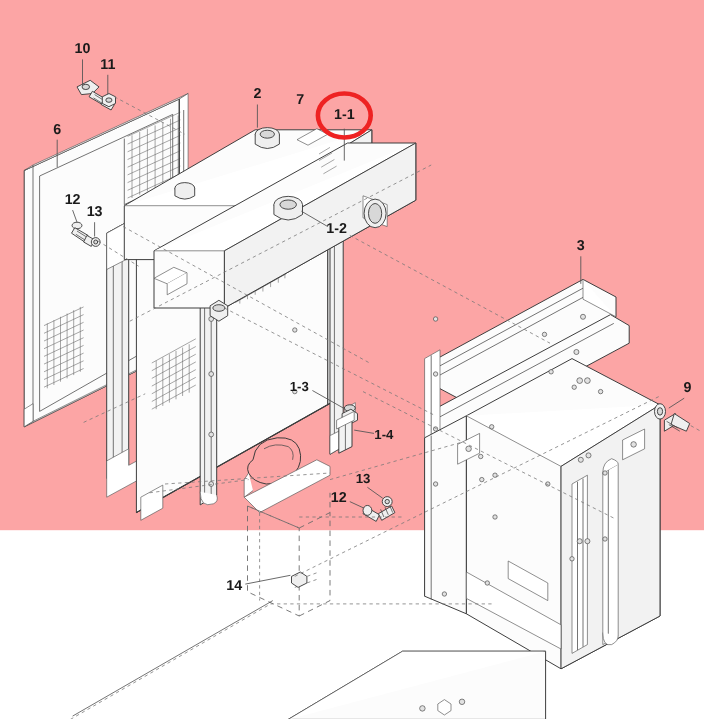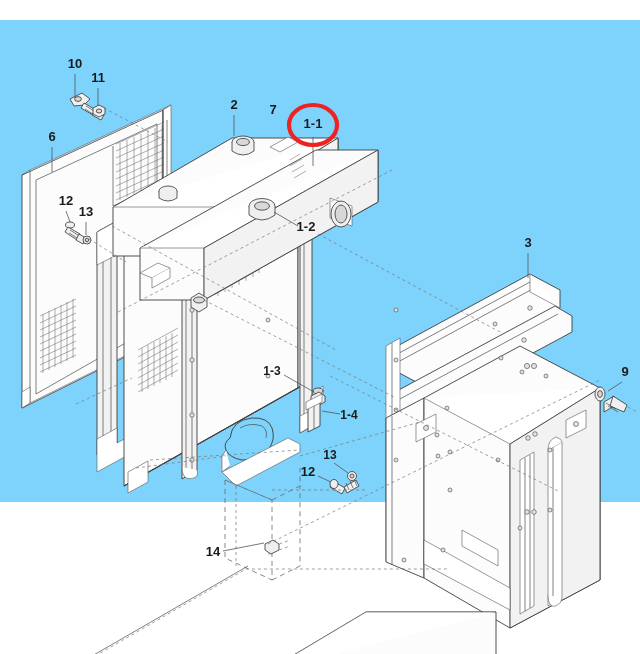--- a/index.html
+++ b/index.html
@@ -12,22 +12,21 @@
     width: 640px;
     height: 654px;
     font-family: "Liberation Sans", sans-serif;
     overflow: hidden;
     position: relative;
   }
   #diagram-root {
     position: relative;
     width: 640px;
     height: 482px;
-    background: #7dd3fc;
-    margin-top: 20px;
+    background: #fca5a5;
   }
   svg#parts-svg {
     position: absolute;
     left: 0;
     top: 0;
     width: 640px;
     height: 654px;
     display: block;
   }
   .lbl {

